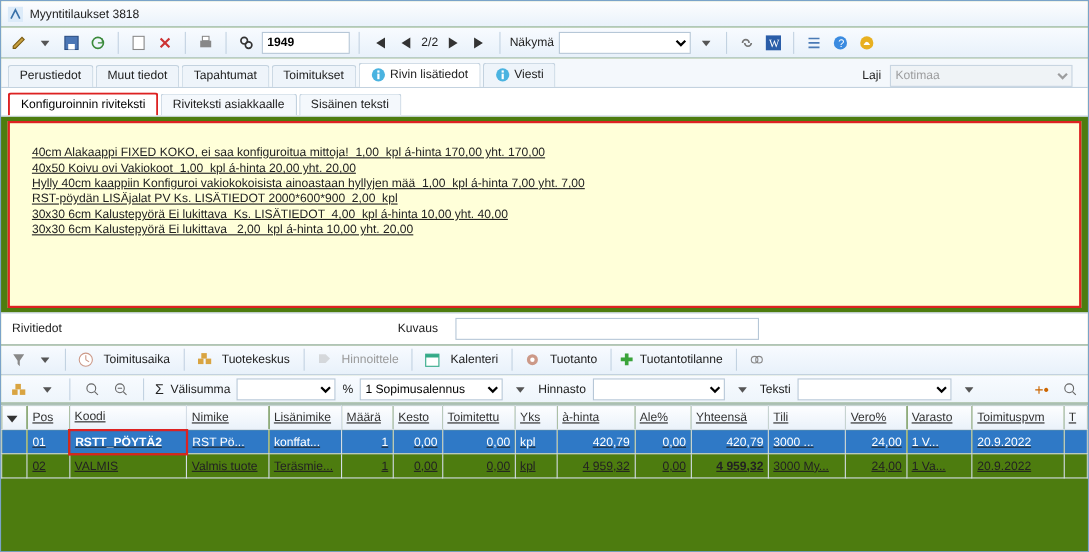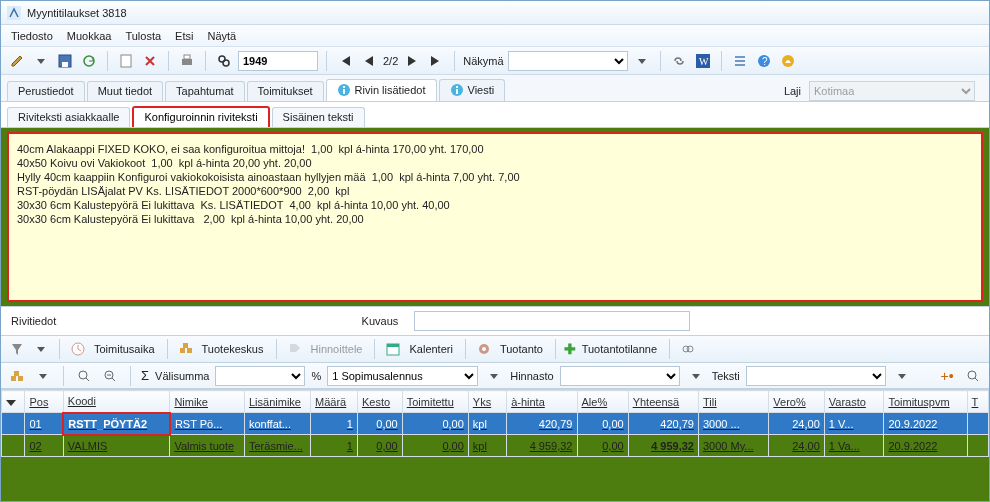--- a/index.html
+++ b/index.html
@@ -15,21 +15,21 @@
   .tbox { height:20px; border:1px solid #b6c7d7; background:#fff; padding:1px 4px; font-size:11px;font-weight:bold;}
   .nav-group{display:flex;align-items:center;gap:4px;}
   .tabs { display:flex; align-items:flex-end; padding:4px 6px 0; gap:2px; border-bottom:1px solid #c3d2df; background:#f4f8fc;}
   .tab { padding:3px 10px 4px; border:1px solid #c3d2df; border-bottom:none; background:#eef4fa; border-radius:3px 3px 0 0; display:flex; align-items:center; gap:4px; cursor:default;}
   .tab.active{ background:#fff; }
   .tab .ticon{width:14px;height:14px;display:inline-block;}
   .laji-row{display:flex;align-items:center;gap:8px;margin-left:auto;padding-right:8px;}
   .subtabs{display:flex;align-items:flex-end;padding:4px 6px 0;gap:2px;background:#fff;border-bottom:1px solid #c3d2df;}
   .subtab{padding:3px 10px 4px;border:1px solid #c3d2df;border-bottom:none;background:#f4f8fc;border-radius:3px 3px 0 0;cursor:default;}
   .subtab.active{background:#fff;border-color:#d22;color:#000;border-width:2px 2px 0 2px;}
-  .hl-area{margin:4px 6px;border:2px solid #d22;padding:8px;background:#FFFFD9;height:170px;overflow:auto;}
+  .hl-area{margin:4px 6px;border:2px solid #d22;padding:20px;background:#FFFFD9;height:170px;overflow:auto;text-decoration:underline;}
   .hl-area p{line-height:14px;white-space:pre;}
   .rivitiedot-bar{display:flex;align-items:center;padding:4px 10px;gap:16px;border-top:1px solid #c3d2df;background:#fff;}
   .kuvaus-input{flex:1;max-width:500px;height:20px;border:1px solid #b6c7d7;background:#fff;}
   .row-toolbar{display:flex;align-items:center;height:28px;padding:12px 6px;gap:4px;border-top:1px solid #c3d2df;border-bottom:1px solid #c3d2df;background:linear-gradient(#f8fbff,#e8f1fa);}
   .row-toolbar .lbl{margin-left:2px;margin-right:4px;}
   .sub-toolbar{display:flex;align-items:center;height:26px;padding:0 6px;gap:6px;border-bottom:1px solid #c3d2df;background:linear-gradient(#f8fbff,#eef5fb);}
   select.combo{height:20px;border:1px solid #b6c7d7;background:#fff;font-size:11px;}
   .grid{flex:1;overflow:auto;border-top:1px solid #c3d2df;text-decoration:underline;}
   table{border-collapse:collapse;width:100%;table-layout:fixed;}
   th,td{border:1px solid #d4dde6;padding:3px 4px;font-size:11px;white-space:nowrap;overflow:hidden;text-overflow:ellipsis;}
@@ -50,27 +50,20 @@
   <div class="titlebar">
     <span class="icon">
       <svg width="14" height="14">
           <rect width="14" height="14" fill="#dcebf9"></rect>
           <path d="M3 11 L7 3 L11 11" stroke="#3971a8" fill="none" stroke-width="1.5"></path>
         </svg>
     </span>
     <span>Myyntitilaukset 3818</span>
   </div>
 
-  <div class="menubar">
-    <span>Tiedosto</span>
-    <span>Muokkaa</span>
-    <span>Tulosta</span>
-    <span>Etsi</span>
-    <span>Näytä</span>
-  </div>
 
   <div class="toolbar">
     <div class="tbtn">
         <svg width="14" height="14">
           <path d="M2 12 L4 12 L12 4 L10 2 L2 10 Z" fill="#c8a040" stroke="#7a5a10"></path>
         </svg>
       </div>
     <div class="tbtn">
         <svg width="8" height="8">
           <path d="M0 2 L8 2 L4 7 Z" fill="#555"></path>
@@ -213,22 +206,22 @@
     </div>
     <div class="laji-row">
       <span>Laji</span>
       <select class="combo" style="width:166px;background:#eef1f4;color:#777" disabled="">
         <option>Kotimaa</option>
       </select>
     </div>
   </div>
 
   <div class="subtabs">
+    <div class="subtab active"><span>Konfiguroinnin riviteksti</span></div>
     <div class="subtab"><span>Riviteksti asiakkaalle</span></div>
-    <div class="subtab active"><span>Konfiguroinnin riviteksti</span></div>
     <div class="subtab"><span>Sisäinen teksti</span></div>
   </div>
 
   <div class="hl-area">
     <p>40cm Alakaappi FIXED KOKO, ei saa konfiguroitua mittoja!  1,00  kpl á-hinta 170,00 yht. 170,00</p>
     <p>40x50 Koivu ovi Vakiokoot  1,00  kpl á-hinta 20,00 yht. 20,00</p>
     <p>Hylly 40cm kaappiin Konfiguroi vakiokokoisista ainoastaan hyllyjen mää  1,00  kpl á-hinta 7,00 yht. 7,00</p>
     <p>RST-pöydän LISÄjalat PV Ks. LISÄTIEDOT 2000*600*900  2,00  kpl</p>
     <p>30x30 6cm Kalustepyörä Ei lukittava  Ks. LISÄTIEDOT  4,00  kpl á-hinta 10,00 yht. 40,00</p>
     <p>30x30 6cm Kalustepyörä Ei lukittava   2,00  kpl á-hinta 10,00 yht. 20,00</p>
@@ -330,21 +323,21 @@
           <circle cx="5" cy="5" r="4" fill="none" stroke="#666"></circle>
           <path d="M8 8 L11 11" stroke="#666"></path>
           <path d="M3 5 H7" stroke="#666"></path>
         </svg>
       </div>
     <div class="sep"></div>
     <span style="font-size:13px">Σ</span>
     <span>Välisumma</span>
     <select class="combo" style="width:90px"></select>
     <span>%</span>
-    <select class="combo" style="width:151px"><option>1 Sopimusalennus</option></select>
+    <select class="combo" style="width:130px"><option>1 Sopimusalennus</option></select>
     <div class="tbtn">
         <svg width="8" height="8">
           <path d="M0 2 L8 2 L4 7 Z" fill="#555"></path>
         </svg>
       </div>
     <span>Hinnasto</span>
     <select class="combo" style="width:120px"></select>
     <div class="tbtn">
         <svg width="8" height="8">
           <path d="M0 2 L8 2 L4 7 Z" fill="#555"></path>

